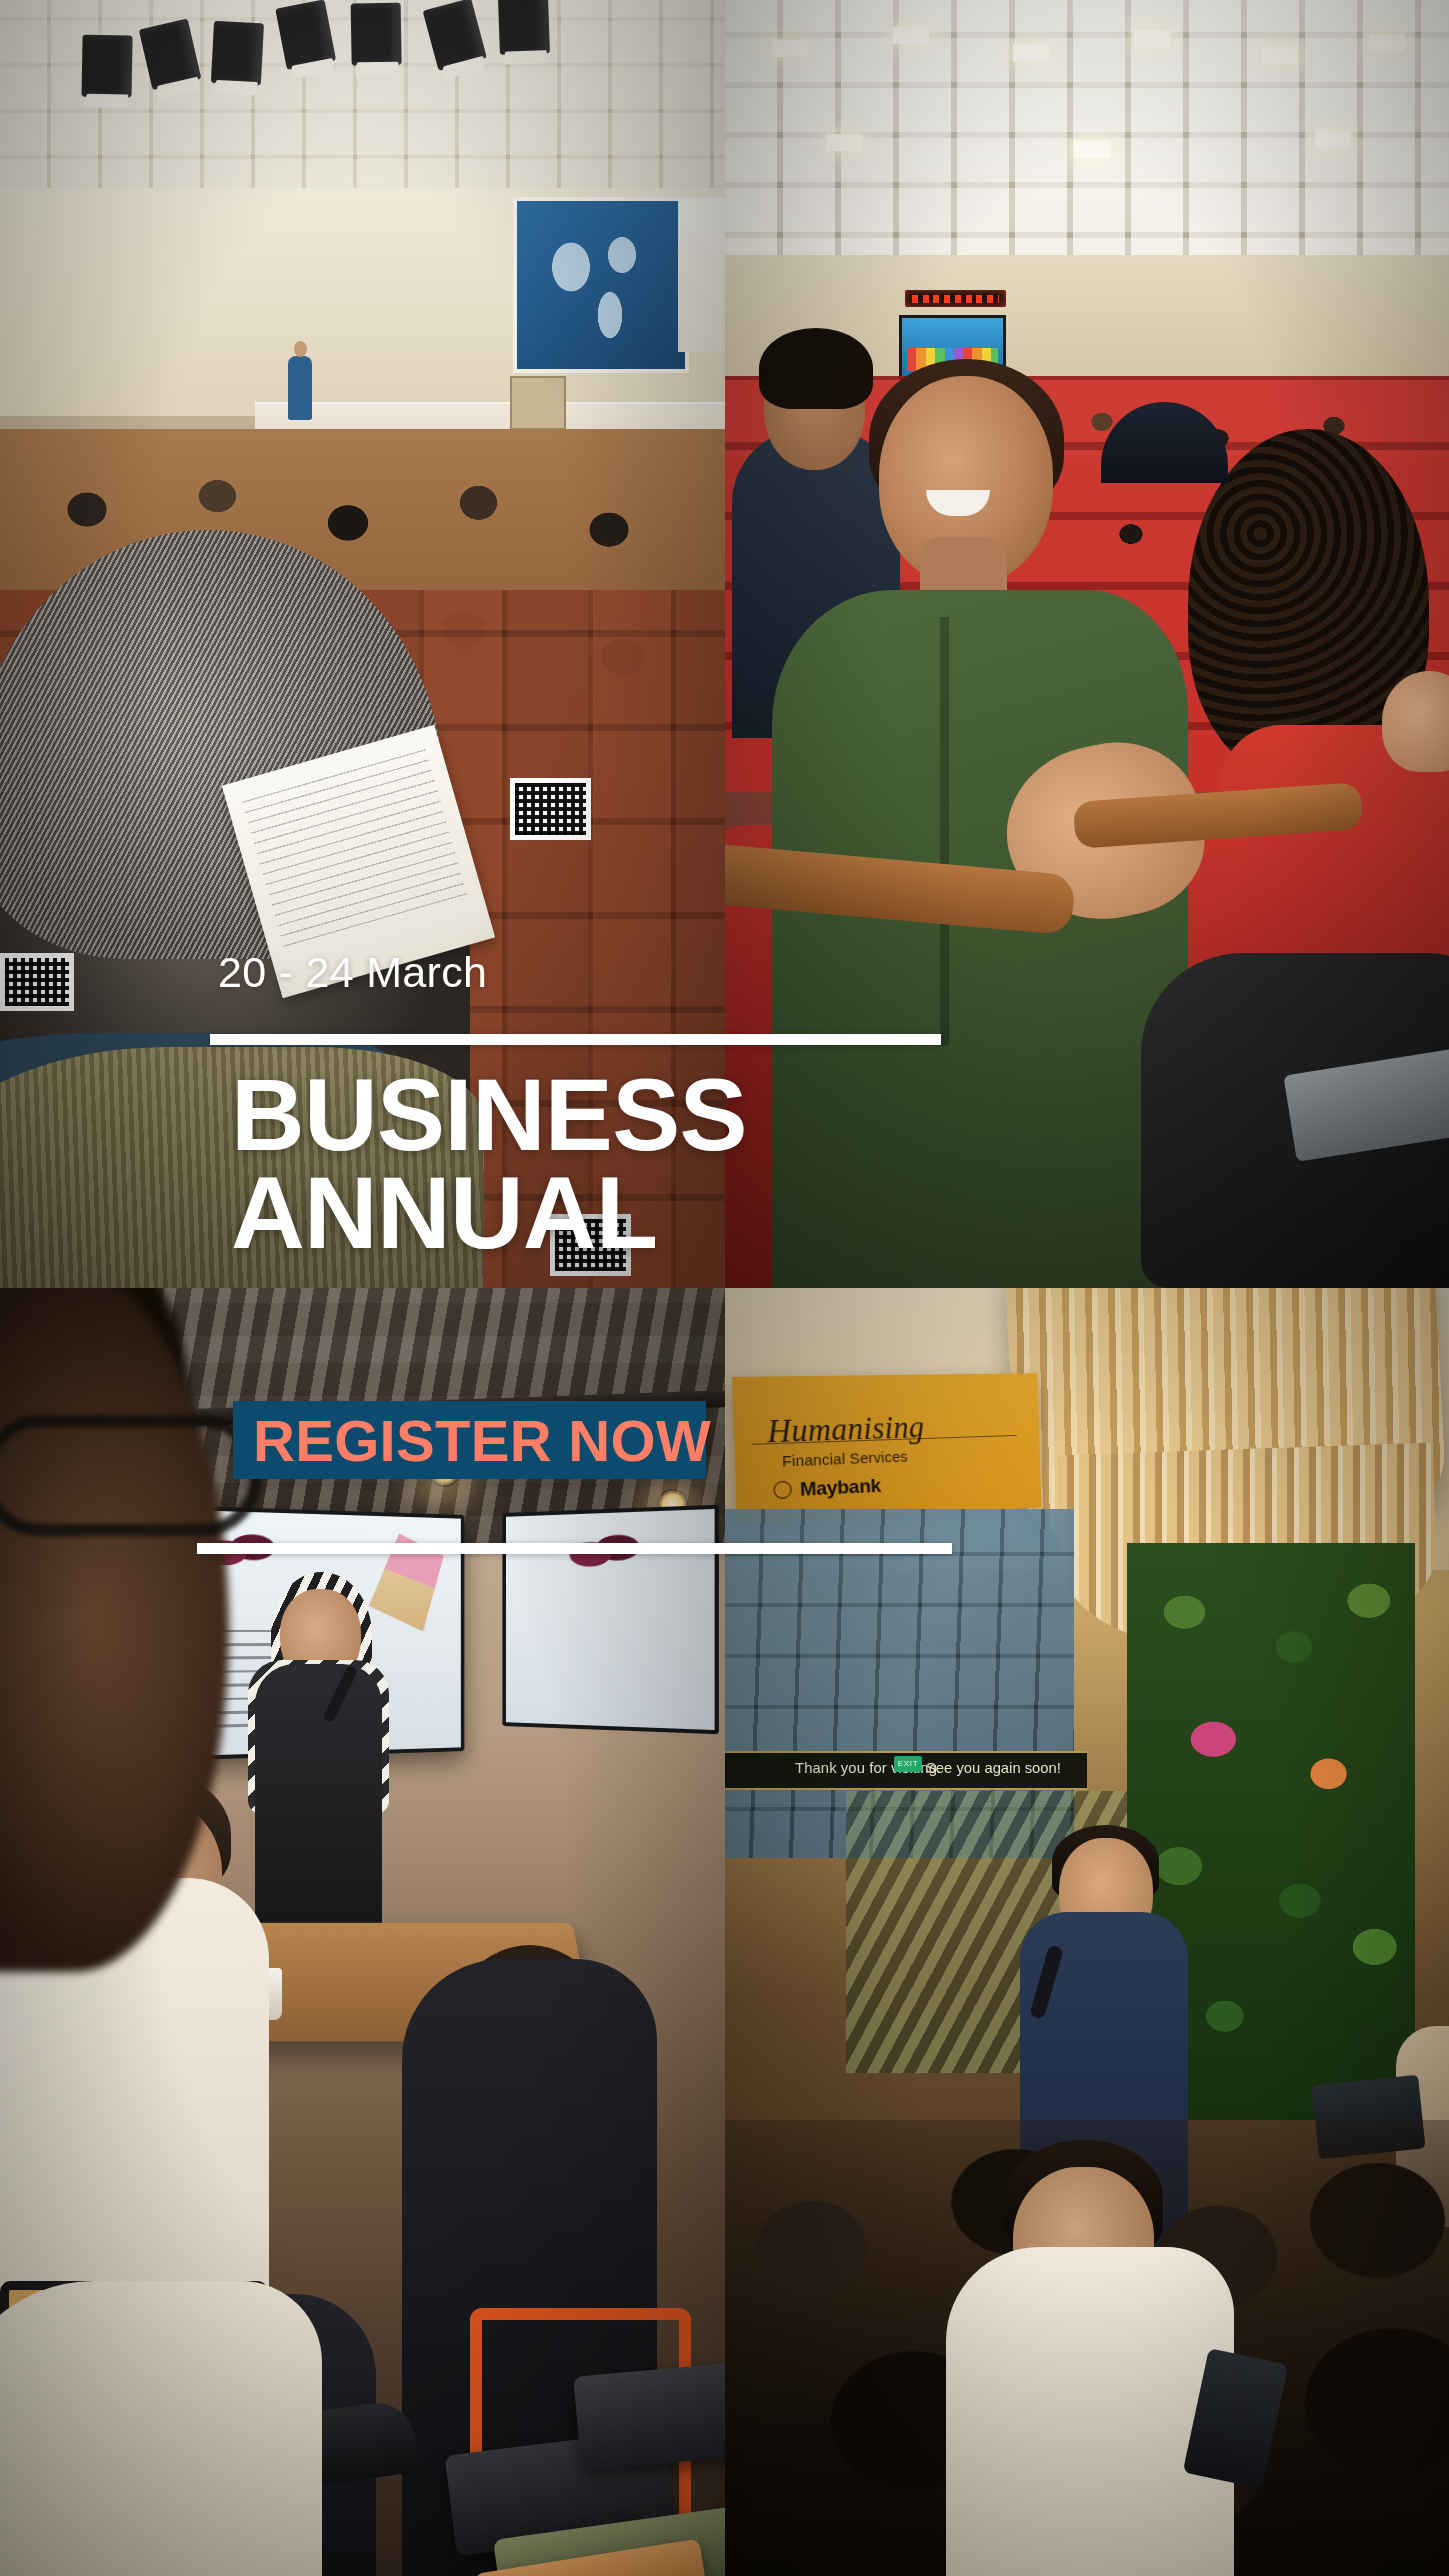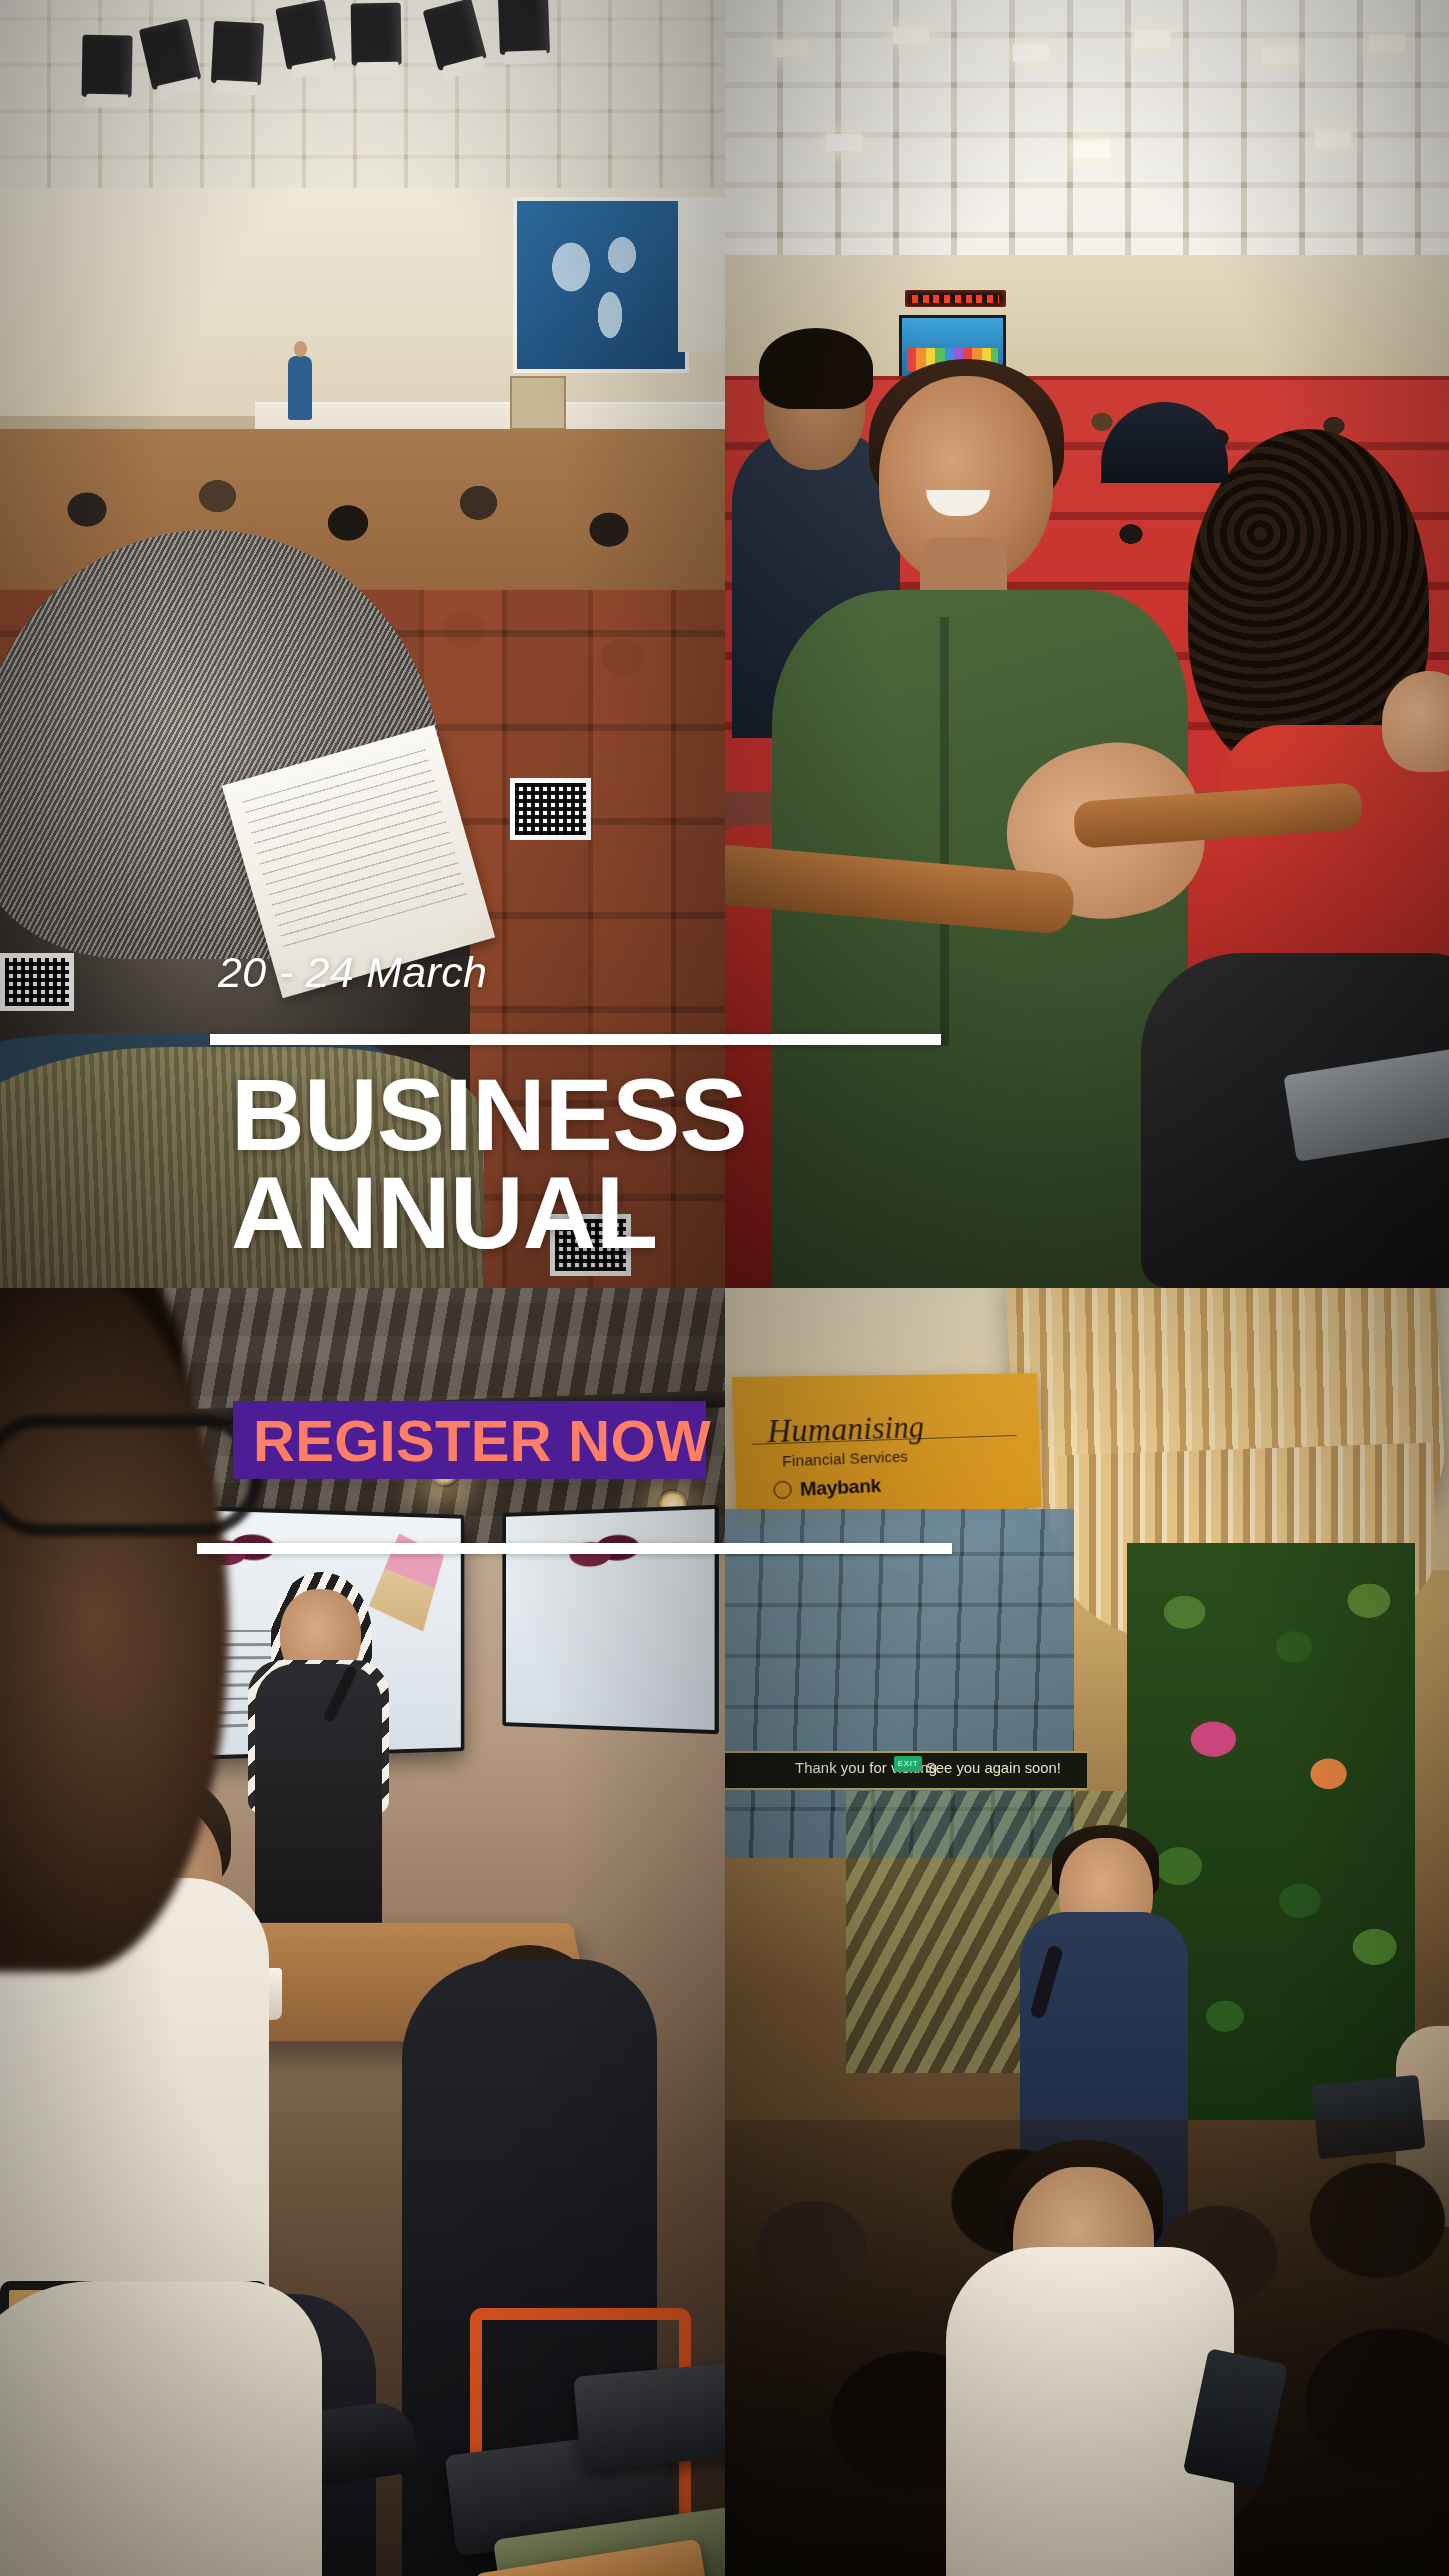--- a/index.html
+++ b/index.html
@@ -659,21 +659,20 @@
   
   .overlay{
     position:absolute; left:0; top:0; width:100%; height:100%;
     pointer-events:none;
   }
   .ov-date{
     position:absolute; left:218px; top:948px;
     font-size:43px; font-weight:400; color:#ffffff;
     letter-spacing:0.3px; white-space:nowrap;
     text-shadow:0 1.3px 6.7px rgba(0,0,0,.30);
-    font-style:italic;
   }
   .ov-rule{
     position:absolute; height:11.4px; background:#ffffff;
     box-shadow:0 1.3px 6.7px rgba(0,0,0,.25);
   }
   .ov-rule-top{ left:210px; top:1034px; width:731px; }
   .ov-rule-bot{ left:197px; top:1543px; width:755px; }
 
   .ov-title{
     position:absolute; left:231px; top:1067px;
@@ -681,21 +680,21 @@
     font-size:102px; font-weight:bold; color:#ffffff;
     line-height:.96; letter-spacing:-0.7px;
     text-transform:uppercase;
     text-shadow:0 2px 10.7px rgba(0,0,0,.32);
   }
   .ov-title span{ display:block; }
 
   .ov-cta{
     position:absolute; left:233px; top:1401px;
     width:473px; height:78px;
-    background:#4c1d95;
+    background:#0c4a6e;
     display:flex; align-items:center; justify-content:flex-start;
     pointer-events:auto; cursor:pointer;
     box-shadow:0 2.7px 12px rgba(0,0,0,.28);
   }
   .ov-cta span{
     font-size:58px; font-weight:bold; color:#ff7f66;
     letter-spacing:0.3px; padding-left:20px; white-space:nowrap;
   }
 </style>
 </head>

